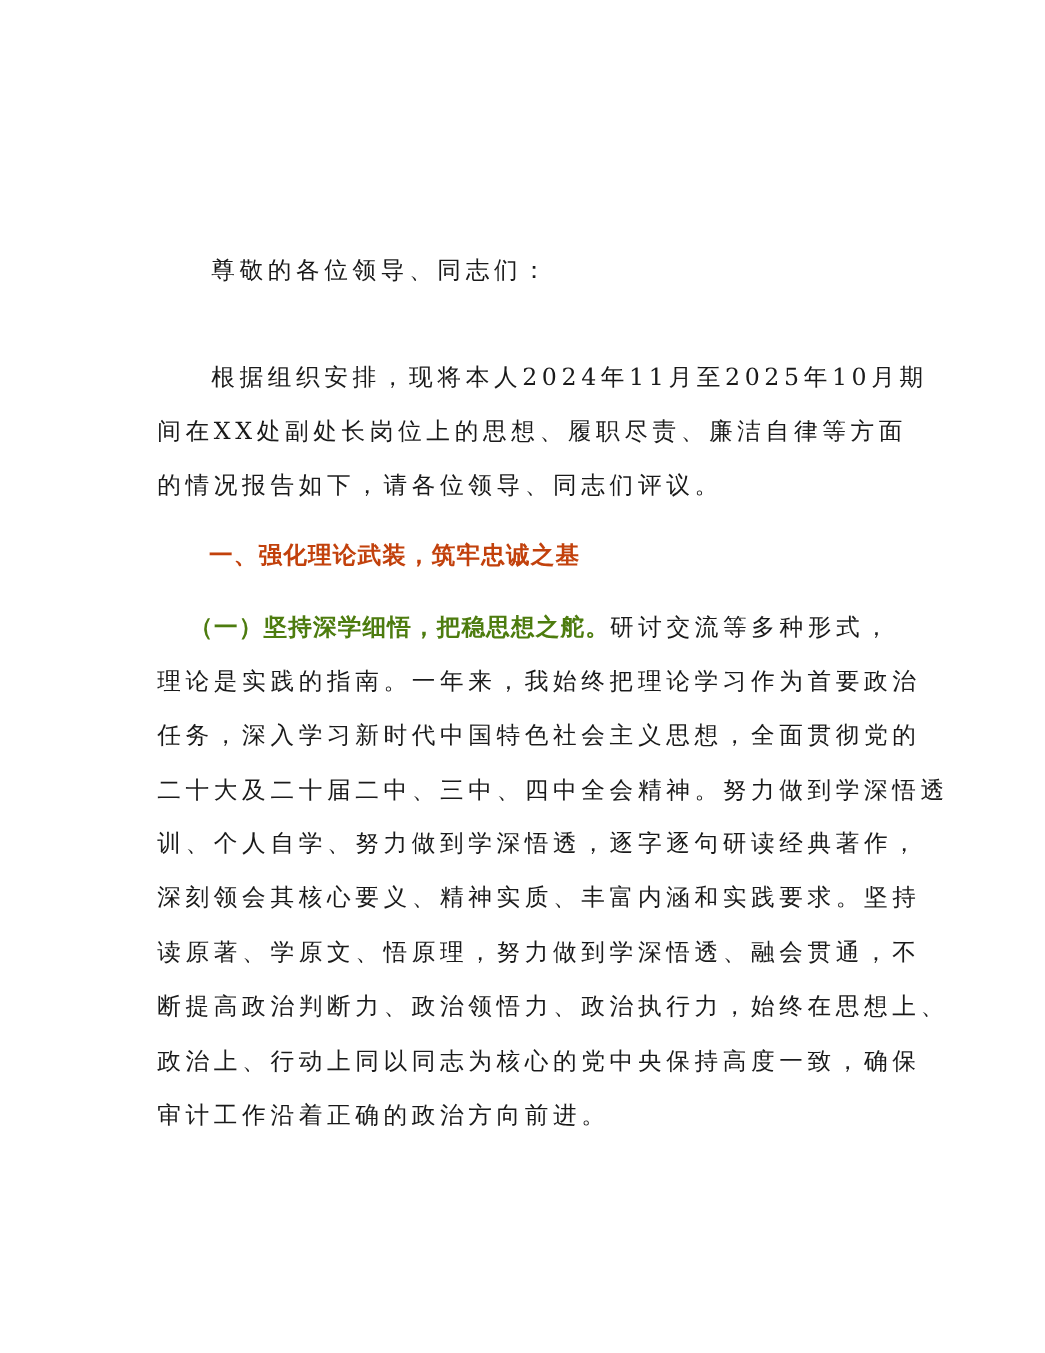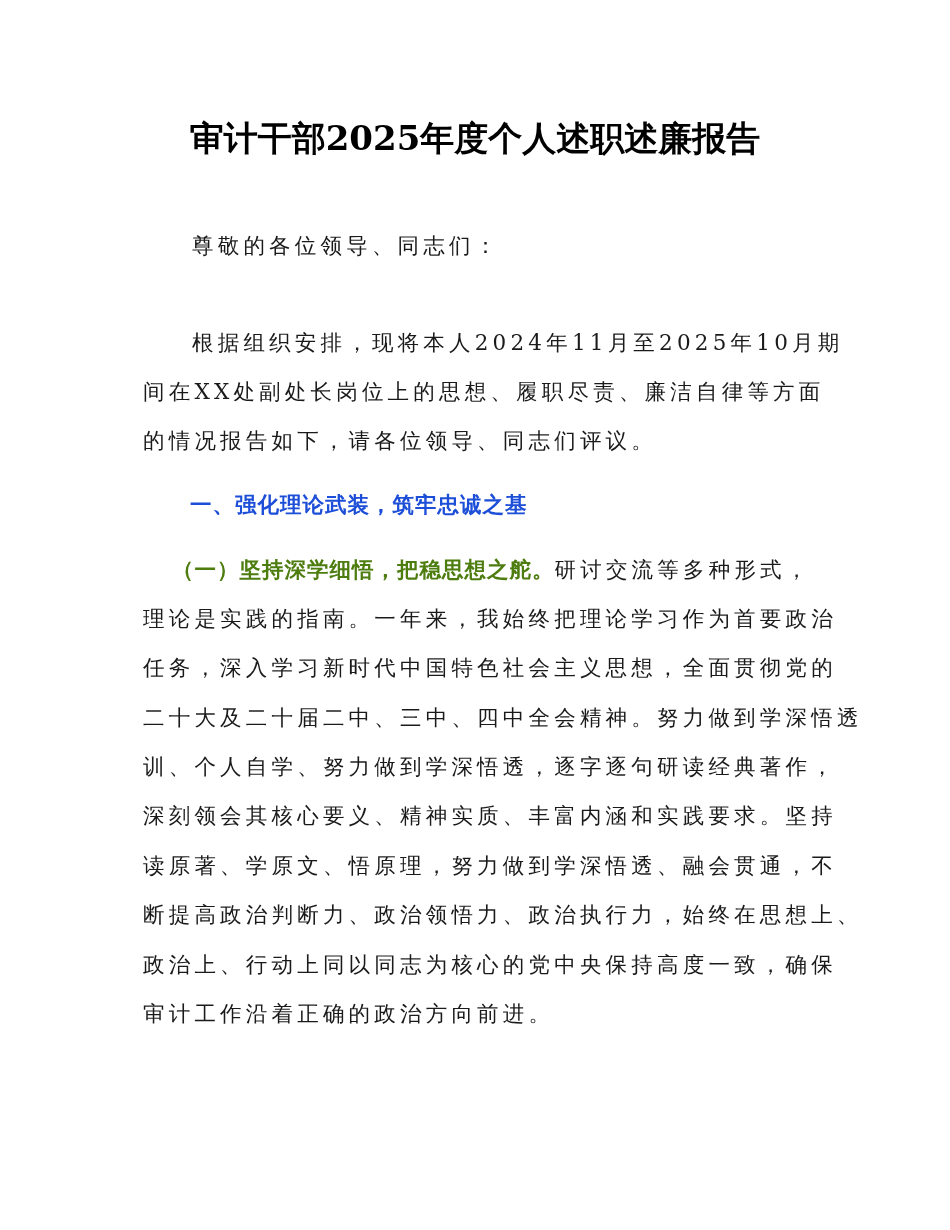--- a/index.html
+++ b/index.html
@@ -4,28 +4,27 @@
 <style>
   html, body { margin: 0; padding: 0; background: #ffffff; }
   body { width: 950px; height: 1230px; position: relative; overflow: hidden;
          font-family: "DejaVu Serif", "Liberation Serif", serif; color: #111111; }
   .page { position: absolute; left: 0; top: 0; width: 950px; height: 1230px; background: #ffffff; }
   .title { position: absolute; left: 0; width: 950px; top: 116px; text-align: center;
            font-size: 34px; font-weight: bold; letter-spacing: 0px; color: #000; }
   .line { position: absolute; left: 143px; font-size: 21.5px; white-space: nowrap; letter-spacing: 4.2px; color: #1a1a1a; }
   .indent { left: 192px; }
   .heading { position: absolute; left: 190px; font-size: 21.5px; font-weight: bold; white-space: nowrap;
-             font-family: "DejaVu Sans", "Liberation Sans", sans-serif; letter-spacing: 1px; color: #1d4ed8; }
+             font-family: "DejaVu Sans", "Liberation Sans", sans-serif; letter-spacing: 1px; color: #c2410c; }
   .bold { font-weight: bold; font-family: "DejaVu Sans", "Liberation Sans", sans-serif; letter-spacing: 1px; color: #4d7c0f; }
 </style>
 </head>
 <body>
 
 <div class="page">
-  <div class="title">审计干部2025年度个人述职述廉报告</div>
 
   <div class="line indent" style="top:231px;">尊敬的各位领导、同志们：</div>
 
   <div class="line indent" style="top:328px;">根据组织安排，现将本人2024年11月至2025年10月期</div>
   <div class="line" style="top:377px;">间在XX处副处长岗位上的思想、履职尽责、廉洁自律等方面</div>
   <div class="line" style="top:426px;">的情况报告如下，请各位领导、同志们评议。</div>
 
   <div class="heading" style="top:490px;">一、强化理论武装，筑牢忠诚之基</div>
 
   <div class="line" style="top:555px; left:172px;">

